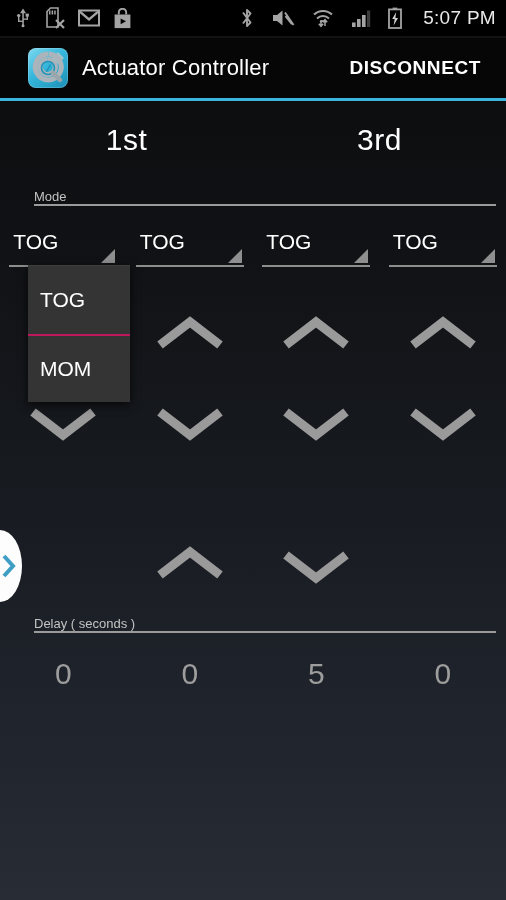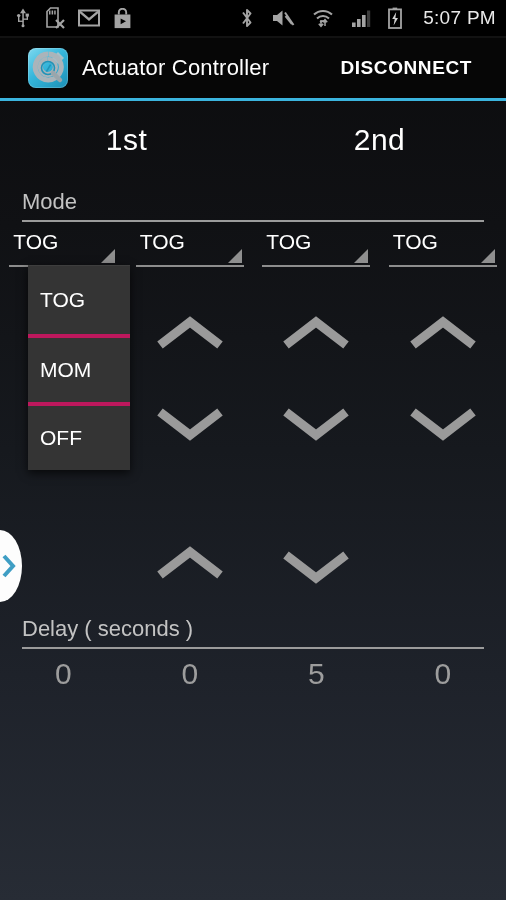--- a/index.html
+++ b/index.html
@@ -63,21 +63,21 @@
   
   #action-bar {
     position: absolute;
     top: 38px; left: 0;
     width: 506px;
     height: 60px;
     background: #060606;
     display: flex;
     align-items: center;
     box-sizing: border-box;
-    padding: 0 28px 0 28px;
+    padding: 0 19px 0 28px;
   }
   #app-icon {
     width: 40px;
     height: 40px;
     border-radius: 8px;
     background: linear-gradient(140deg, #7fd9ef 0%, #35b6db 45%, #1b8fb5 100%);
     position: relative;
     flex: none;
     box-shadow: inset 0 0 0 1px rgba(255,255,255,0.18);
     overflow: hidden;
@@ -124,25 +124,24 @@
   #column-headers .col {
     flex: 1;
     text-align: center;
     color: #ffffff;
     font-size: 30px;
     letter-spacing: 0.5px;
   }
 
   .section-label {
     position: absolute;
-    left: 22px;
+    left: 34px;
     width: 462px;
     color: #c3c3c3;
-    font-size: 22px;
-    padding-bottom: 5px;
+    font-size: 13px;
     border-bottom: 2px solid #9b9b9b;
     box-sizing: border-box;
   }
 
   
   #spinner-row {
     position: absolute;
     top: 126px; left: 0;
     width: 506px;
     display: flex;
@@ -210,21 +209,21 @@
     height: 68px;
     display: flex;
     align-items: center;
     padding-left: 12px;
     color: #ffffff;
     font-size: 21px;
     box-sizing: border-box;
     cursor: pointer;
   }
   #dropdown .dd-item + .dd-item {
-    border-top: 4px solid #be185d;
+    border-top: 2px solid #be185d;
   }
 
   
   #drawer-handle {
     position: absolute;
     left: -22px;
     top: 429px;
     width: 44px;
     height: 72px;
     border-radius: 50%;
@@ -344,21 +343,21 @@
     </div>
     <div id="app-title">Actuator Controller</div>
     <div id="disconnect-btn">DISCONNECT</div>
   </div>
   <div id="accent-rule"></div>
 
   <div id="content">
 
     <div id="column-headers">
       <div class="col">1st</div>
-      <div class="col">2nd</div>
+      <div class="col">3rd</div>
     </div>
 
     <div class="section-label" style="top:88px;">Mode</div>
 
     <div id="spinner-row">
       <div class="spinner-cell">
         <div class="spinner">
           <span class="sp-text">TOG</span>
           <span class="sp-arrow"></span>
         </div>
@@ -450,21 +449,20 @@
     <div id="delay-values" style="top:556px;">
       <div class="dv">0</div>
       <div class="dv">0</div>
       <div class="dv">5</div>
       <div class="dv">0</div>
     </div>
 
     <div id="dropdown">
       <div class="dd-item">TOG</div>
       <div class="dd-item">MOM</div>
-      <div class="dd-item">OFF</div>
     </div>
 
     <div id="drawer-handle">
       <svg width="18" height="26" viewBox="0 0 18 26">
         <path d="M4 3 L13 13 L4 23" fill="none" stroke="#3f9ec4" stroke-width="4" stroke-linecap="butt" stroke-linejoin="miter"></path>
       </svg>
     </div>
 
   </div>
 </div>

